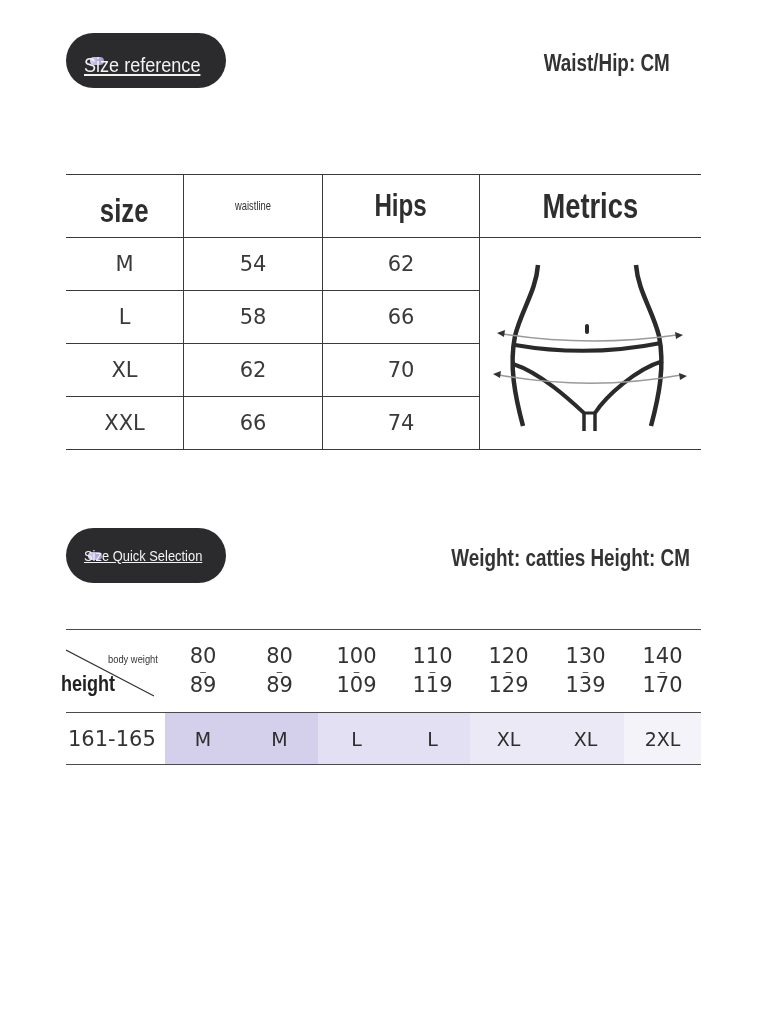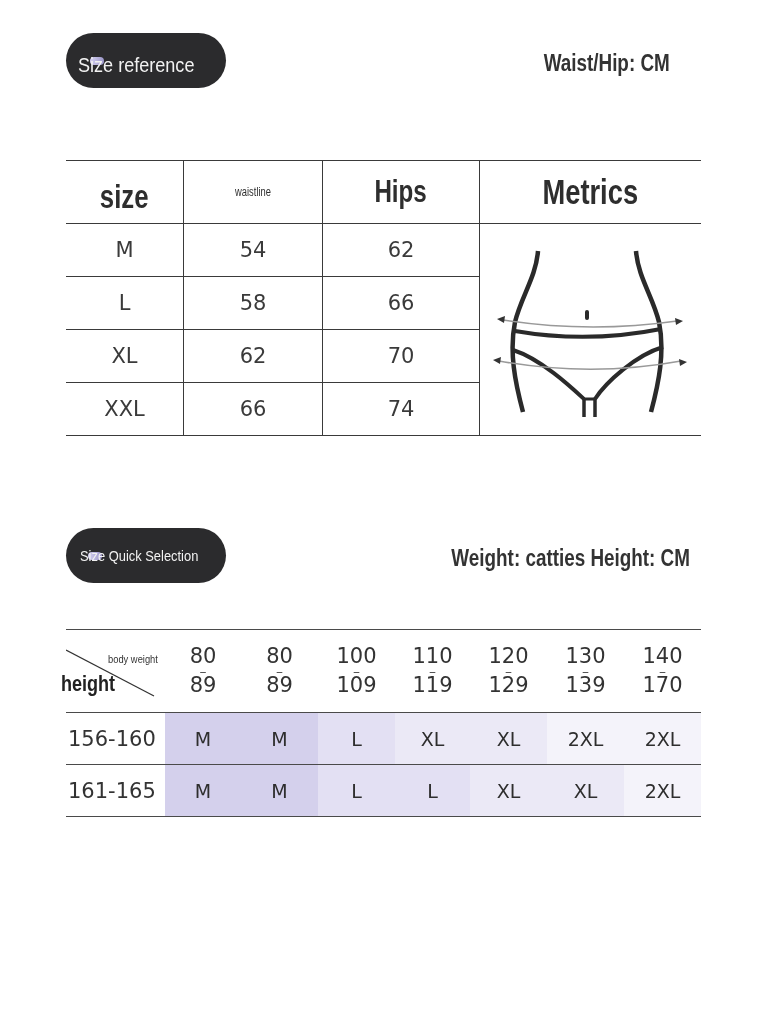--- a/index.html
+++ b/index.html
@@ -2,35 +2,35 @@
 <html><head>
 <meta charset="utf-8">
 <style>
   html, body { margin: 0; padding: 0; }
   body {
     width: 768px; height: 1024px; background: #ffffff; position: relative; overflow: hidden;
     font-family: "DejaVu Sans", sans-serif; color: #2b2b2b;
   }
   .pill {
     position: absolute; background: #2b2b2d; color: #f2f2f2; border-radius: 28px;
-    display: flex; align-items: center; justify-content: flex-start;
-    font-family: "Liberation Sans", sans-serif; font-weight: 400;
+    display: flex; align-items: center; justify-content: center;
+    font-family: "Liberation Sans", sans-serif; font-weight: 400; text-decoration: underline;
   }
   .pill .dot {
     position: absolute; width: 14px; height: 8px; border-radius: 4px;
     background: linear-gradient(90deg, #d6d2f2, #9b96c8);
     filter: blur(0.6px);
   }
   .pill .txt { transform: scaleX(0.86); transform-origin: left center; white-space: nowrap; }
   .unit-note {
     position: absolute; font-family: "Liberation Sans", sans-serif; font-weight: 700; color: #333;
     transform: scaleX(0.82); transform-origin: right center; white-space: nowrap;
   }
   
-  .t1 { position: absolute; left: 66px; top: 160px; width: 635px; border-collapse: collapse; }
+  .t1 { position: absolute; left: 66px; top: 174px; width: 635px; border-collapse: collapse; }
   .t1 td, .t1 th { border: 1.2px solid #3a3a3a; text-align: center; padding: 0; }
   .t1 tr > *:first-child { border-left: none; }
   .t1 tr > *:last-child { border-right: none; }
   .t1 th { height: 52px; font-family: "Liberation Sans", sans-serif; font-weight: 700; color: #2e2e2e; }
   .t1 th .cond { display: inline-block; transform: scaleX(0.78); }
   .t1 td { height: 52px; font-size: 21px; color: #3a3a3a; }
   .t1 .diag { vertical-align: middle; }
   
   .t2 { position: absolute; left: 66px; top: 629px; width: 635px; border-collapse: collapse; table-layout: fixed; }
   .t2 td { padding: 0; text-align: center; font-size: 19px; color: #2e2e2e; height: 51px; }
@@ -146,30 +146,20 @@
       <td><span>80</span><span class="dash">–</span><span>89</span></td>
       <td><span>100</span><span class="dash">–</span><span>109</span></td>
       <td><span>110</span><span class="dash">–</span><span>119</span></td>
       <td><span>120</span><span class="dash">–</span><span>129</span></td>
       <td><span>130</span><span class="dash">–</span><span>139</span></td>
       <td><span>140</span><span class="dash">–</span><span>170</span></td>
     </tr>
   </thead>
   <tbody>
     <tr>
-      <td class="rowlabel">156-160</td>
-      <td class="c-m">M</td>
-      <td class="c-m">M</td>
-      <td class="c-l">L</td>
-      <td class="c-xl">XL</td>
-      <td class="c-xl">XL</td>
-      <td class="c-2xl">2XL</td>
-      <td class="c-2xl">2XL</td>
-    </tr>
-    <tr>
       <td class="rowlabel">161-165</td>
       <td class="c-m">M</td>
       <td class="c-m">M</td>
       <td class="c-l">L</td>
       <td class="c-l">L</td>
       <td class="c-xl">XL</td>
       <td class="c-xl">XL</td>
       <td class="c-2xl">2XL</td>
     </tr>
   </tbody>

